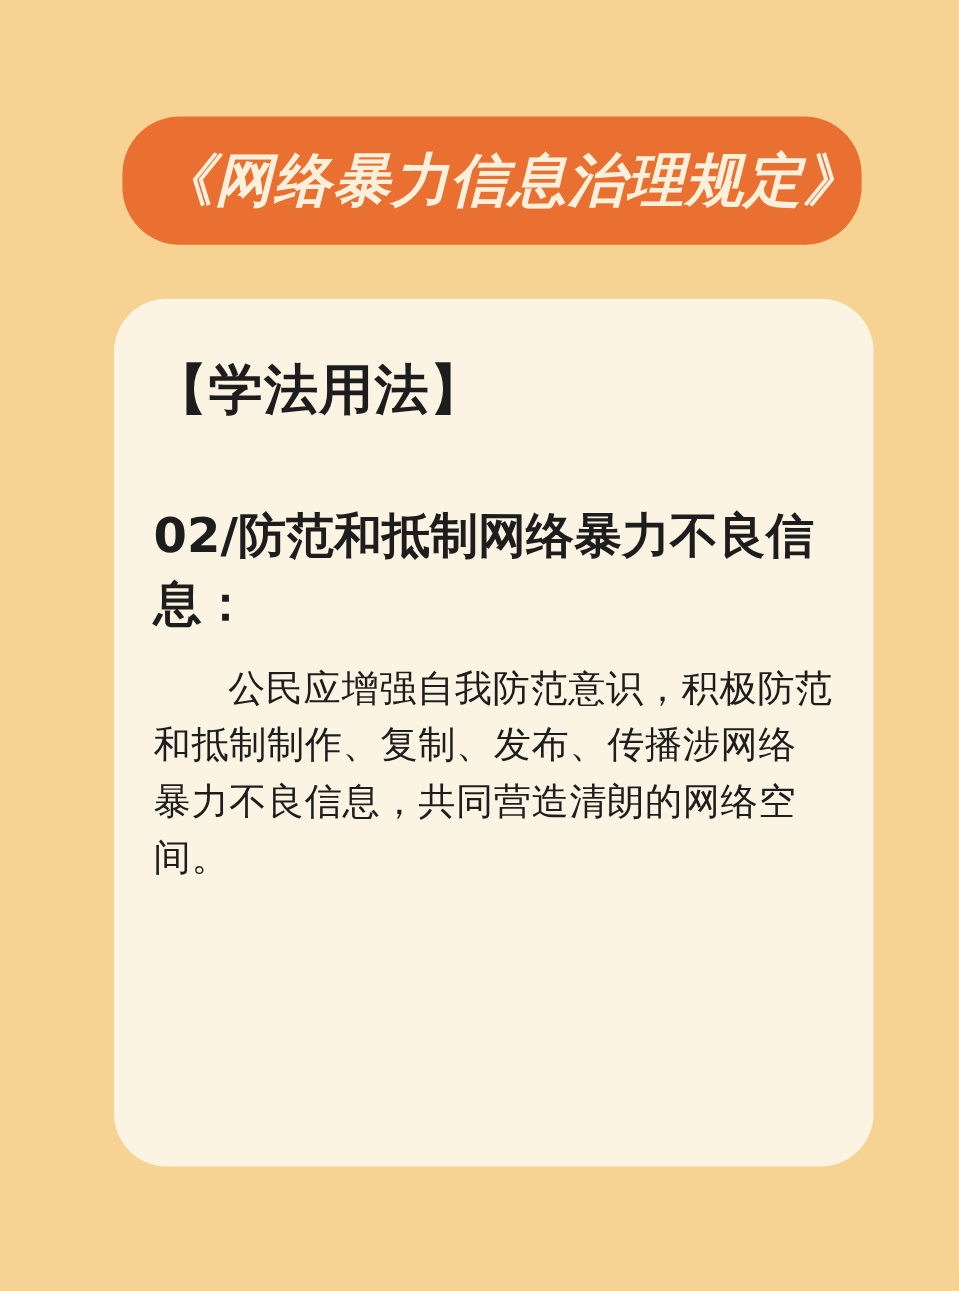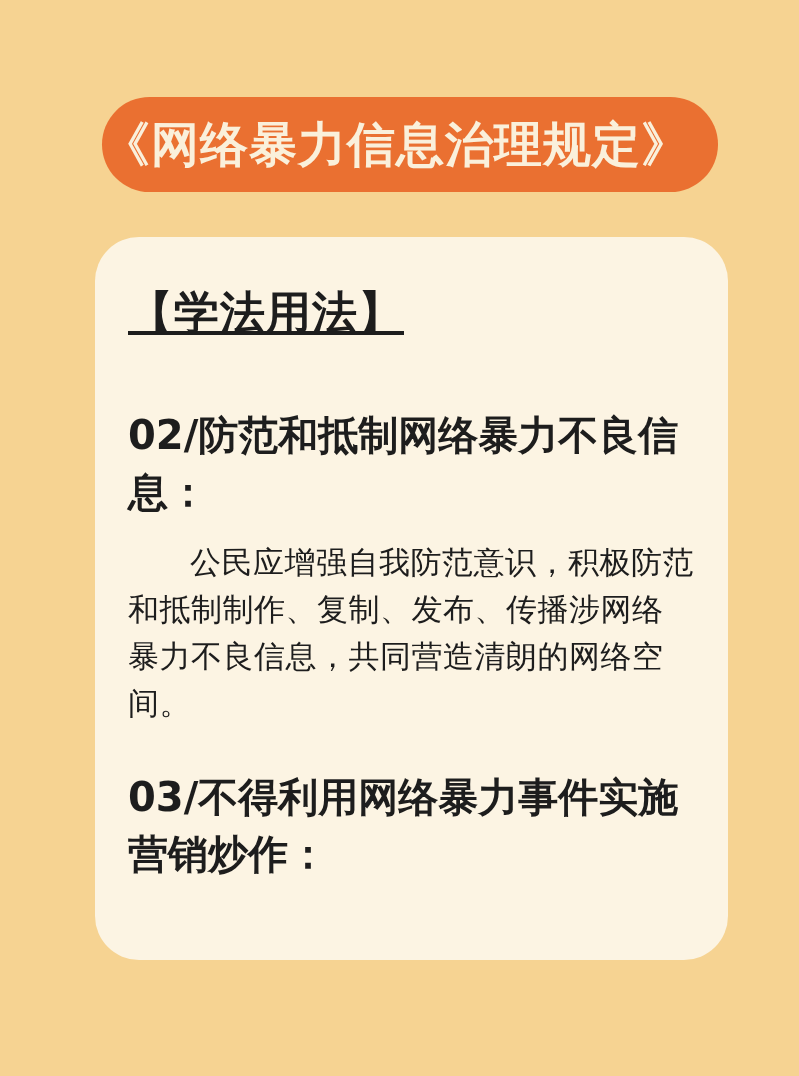--- a/index.html
+++ b/index.html
@@ -13,24 +13,24 @@
   html,body{
     width:799px; height:1076px;
     font-family:"DejaVu Sans","Liberation Sans",sans-serif;
   }
   body{
     background:var(--background);
     overflow:hidden;
   }
   .badge{
     margin:97px 0 0 102px;
-    width:616px; height:95px;
+    width:616px; height:107px;
     background:var(--accent);
     border-radius:48px;
-    display:flex; align-items:center; justify-content:flex-start;
+    display:flex; align-items:center; justify-content:flex-end;font-style:italic;
   }
   .badge-title{
     color:var(--badge-text);
     font-size:48px;
     font-weight:800;
     letter-spacing:1px;
     white-space:nowrap;
   }
   .card{
     margin:45px 0 0 95px;
@@ -38,21 +38,20 @@
     background:var(--card-background);
     border-radius:44px;
     padding:46px 34px 0 33px;
     color:var(--body-text);
   }
   .card-heading{
     font-size:45px;
     font-weight:900;
     letter-spacing:1px;
     margin-bottom:64px;
-    text-decoration:underline;
   }
   .section-heading{
     font-size:40px;
     font-weight:800;
     line-height:1.42;
     margin-bottom:18px;
   }
   .section-body{
     font-size:31px;
     font-weight:400;
@@ -71,15 +70,14 @@
 
 <div class="card">
   <div class="card-heading">【学法用法】</div>
 
   <div class="section">
     <div class="section-heading">02/防范和抵制网络暴力不良信息：</div>
     <p class="section-body">公民应增强自我防范意识，积极防范和抵制制作、复制、发布、传播涉网络暴力不良信息，共同营造清朗的网络空间。</p>
   </div>
 
   <div class="section">
-    <div class="section-heading">03/不得利用网络暴力事件实施营销炒作：</div>
   </div>
 </div>
 
 </body></html>

